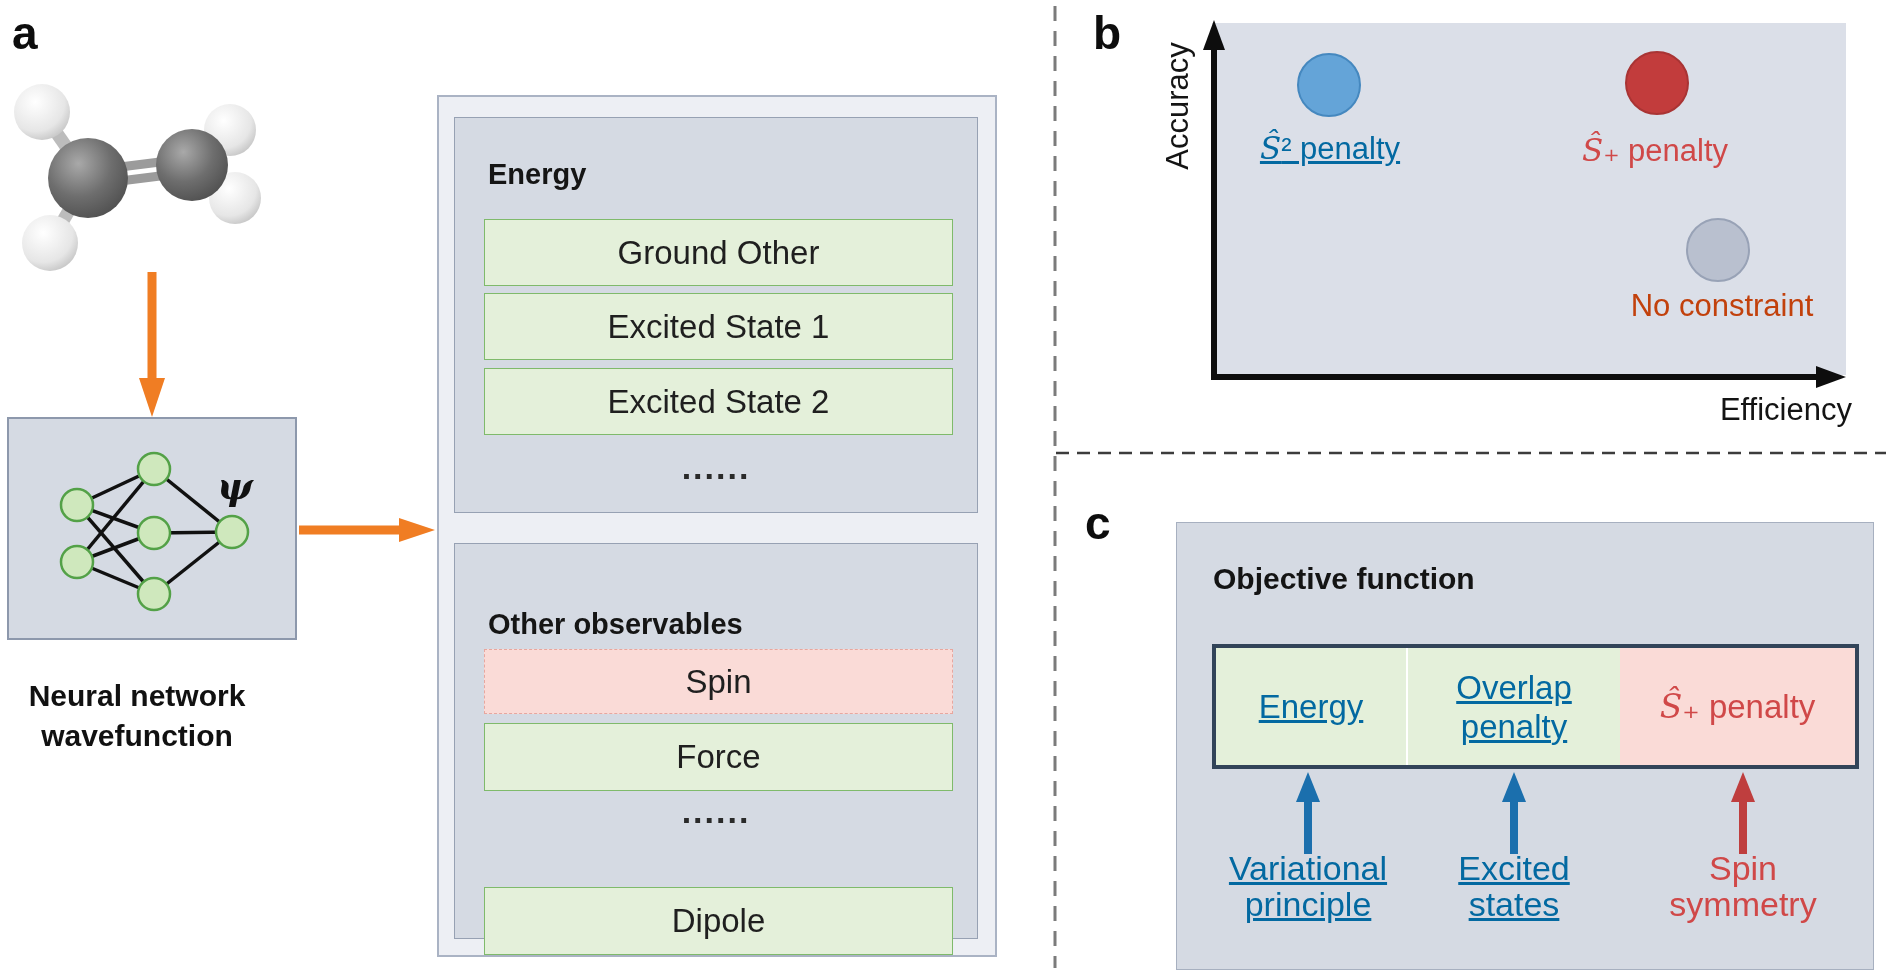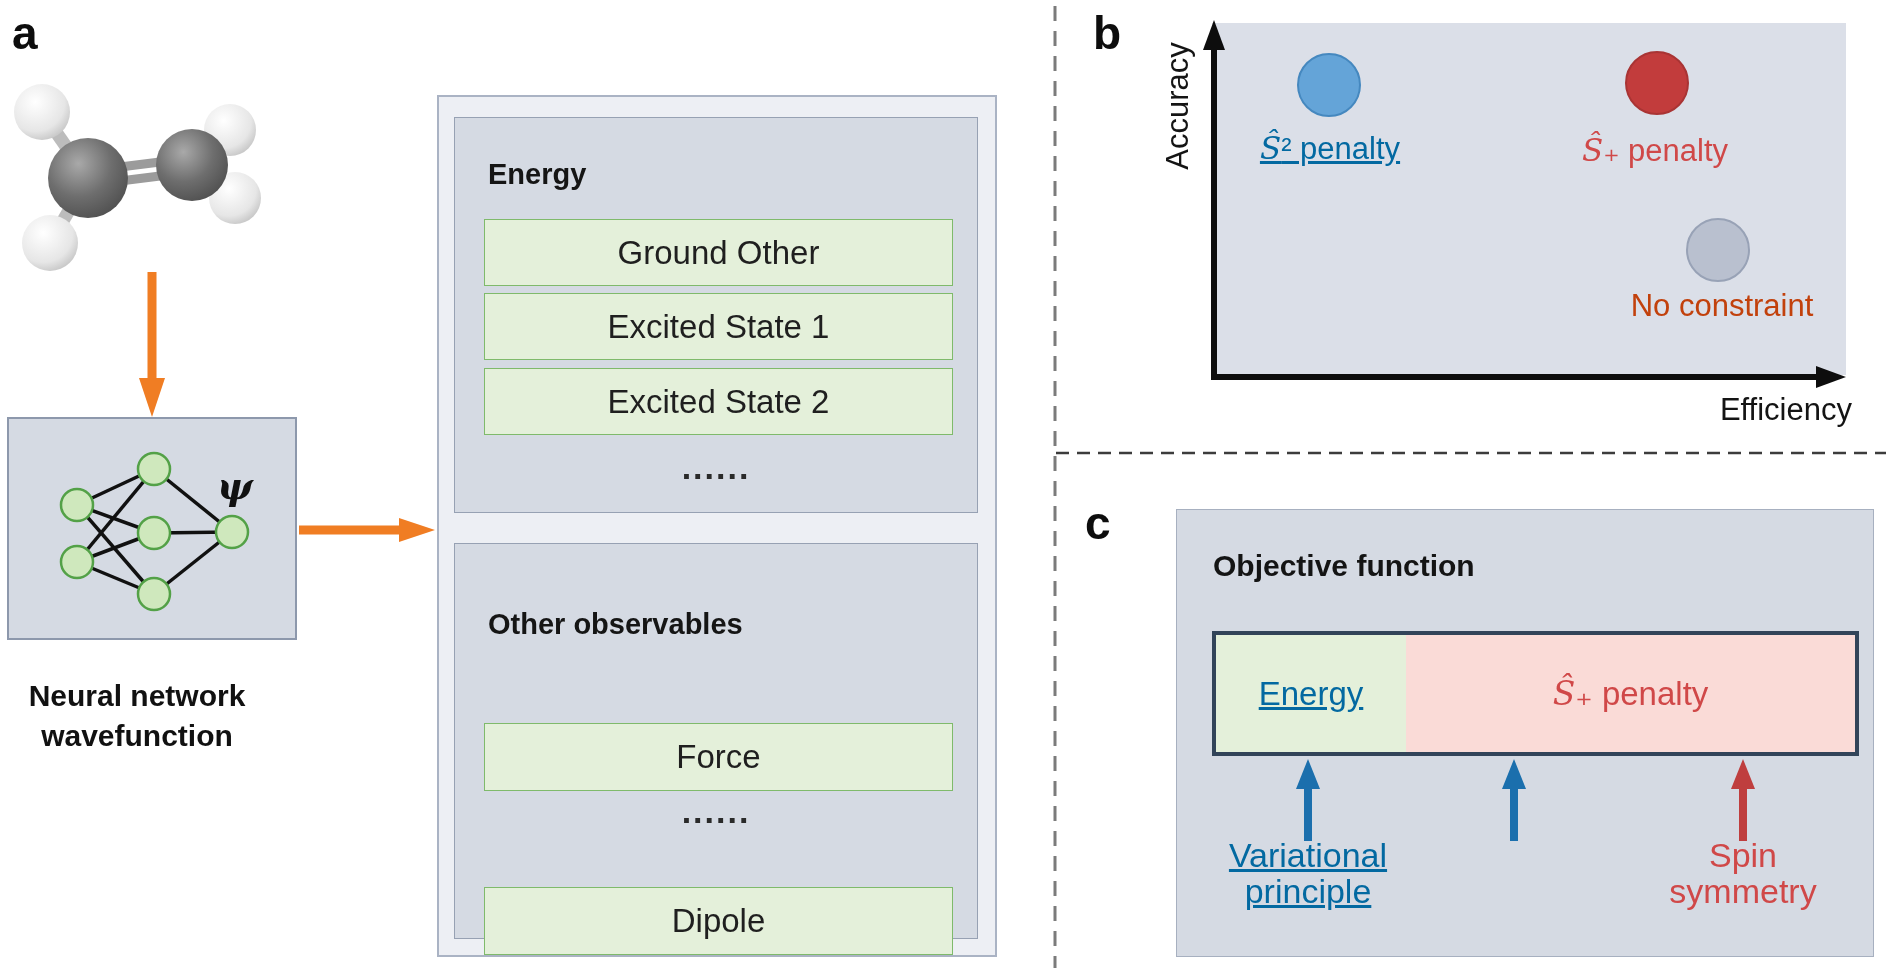--- a/index.html
+++ b/index.html
@@ -115,20 +115,21 @@
   <div class="abs inner-box" style="left:454px;top:117px;width:522px;height:394px;">
     <div class="abs box-heading" style="left:33px;top:40px;">Energy</div>
     <div class="row row-green" style="top:101px;">Ground Other</div>
     <div class="row row-green" style="top:175px;">Excited State 1</div>
     <div class="row row-green" style="top:250px;">Excited State 2</div>
     <div class="ellipsis" style="top:330px;">......</div>
   </div>
 
   <div class="abs inner-box" style="left:454px;top:543px;width:522px;height:394px;">
     <div class="abs box-heading" style="left:33px;top:44px;margin-top:20px;">Other observables</div>
+    <div class="row row-pink" style="top:105px;height:65px;">Spin</div>
     <div class="row row-green" style="top:179px;height:68px;">Force</div>
     <div class="ellipsis" style="top:248px;">......</div>
     <div class="row row-green" style="top:295px;height:68px;margin-top:48px;">Dipole</div>
   </div>
 
   <svg class="abs" style="left:0;top:0;pointer-events:none;" width="1886" height="974" viewBox="0 0 1886 974">
     <line x1="1055" y1="6" x2="1055" y2="968" stroke="#7b7b7b" stroke-width="3" stroke-dasharray="15 10"></line>
     <line x1="1056" y1="453" x2="1886" y2="453" stroke="#3c3c3c" stroke-width="2.5" stroke-dasharray="13 8"></line>
   </svg>
 
@@ -149,26 +150,29 @@
 
   <div class="abs axis-label" style="left:1098px;top:88px;width:160px;text-align:center;transform:rotate(-90deg);">Accuracy</div>
   <div class="abs axis-label" style="left:1640px;top:392px;width:212px;text-align:right;">Efficiency</div>
 
   <div class="abs pt-label blue-text hatfirst" style="left:1230px;top:130px;width:200px;">Ŝ² penalty</div>
   <div class="abs pt-label red-text hatfirst" style="left:1555px;top:132px;width:200px;">Ŝ₊ penalty</div>
   <div class="abs pt-label black-text" style="left:1602px;top:288px;width:240px;">No constraint</div>
 
   <div class="abs panel-letter" style="left:1085px;top:496px;">c</div>
 
-  <div class="abs obj-box" style="left:1176px;top:509px;width:696px;height:446px;">
+  <div class="abs obj-box" style="left:1176px;top:522px;width:696px;height:446px;">
     <div class="abs obj-title" style="left:36px;top:39px;">Objective function</div>
 
     <div class="abs term-bar" style="left:35px;top:121px;width:647px;height:125px;">
       <div class="cell cell-green" style="width:190px;">
         <div class="cell-label blue-text">Energy</div>
+      </div>
+      <div class="cell cell-green" style="width:214px;border-left:2px solid #ffffff;">
+        <div class="cell-label blue-text" style="width:150px;">Overlap penalty</div>
       </div>
       <div class="cell cell-pink" style="flex:1;">
         <div class="cell-label red-text hatfirst">Ŝ₊ penalty</div>
       </div>
     </div>
 
     <svg class="abs" style="left:0;top:247px;" width="696" height="86" viewBox="0 0 696 86">
       <g>
         <line x1="131" y1="26" x2="131" y2="84" stroke="#1b6fad" stroke-width="8"></line>
         <polygon points="131,2 119,32 143,32" fill="#1b6fad"></polygon>
@@ -177,16 +181,17 @@
         <line x1="337" y1="26" x2="337" y2="84" stroke="#1b6fad" stroke-width="8"></line>
         <polygon points="337,2 325,32 349,32" fill="#1b6fad"></polygon>
       </g>
       <g>
         <line x1="566" y1="26" x2="566" y2="84" stroke="#bf3e3e" stroke-width="8"></line>
         <polygon points="566,2 554,32 578,32" fill="#bf3e3e"></polygon>
       </g>
     </svg>
 
     <div class="abs annot blue-text" style="left:26px;top:327px;width:210px;">Variational principle</div>
+    <div class="abs annot blue-text" style="left:262px;top:327px;width:150px;">Excited states</div>
     <div class="abs annot red-text" style="left:471px;top:327px;width:190px;">Spin symmetry</div>
   </div>
 
 </div>
 
 </body></html>

